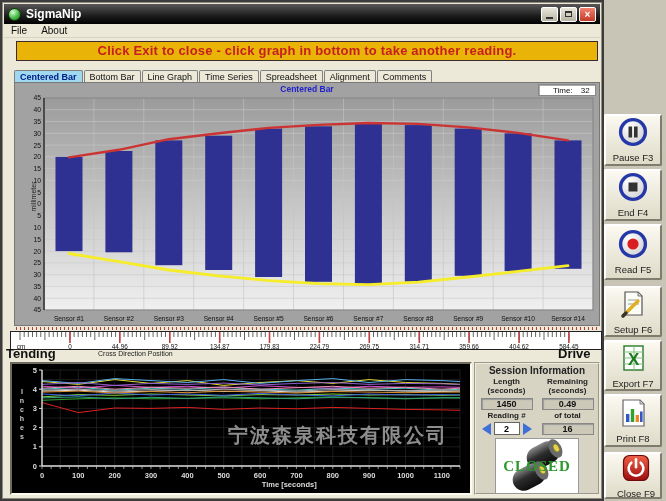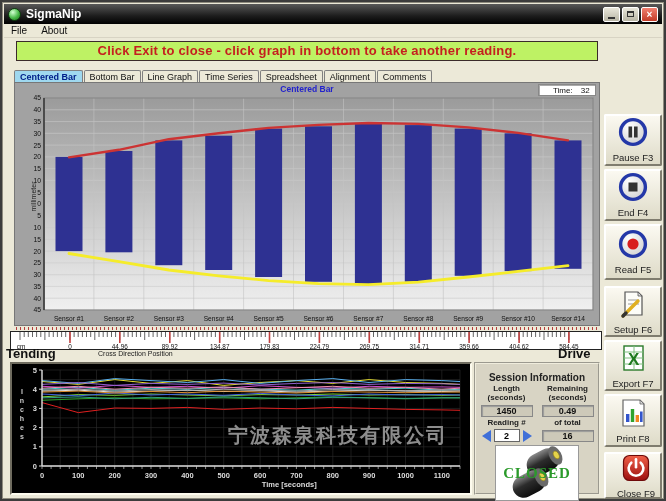--- a/index.html
+++ b/index.html
@@ -1,34 +1,34 @@
 <!DOCTYPE html>
 <html><head>
 <meta charset="utf-8">
 <style>
   * { margin:0; padding:0; box-sizing:border-box; }
   html,body { width:666px; height:501px; background:#c9c5b6; font-family:"Liberation Sans", sans-serif; overflow:hidden; }
-  #window { position:relative; width:666px; height:501px; background:#ece9d8; border:2px solid #3c3c3c; box-shadow:inset 0 0 0 1px #8f8c7f; }
+  #window { position:relative; width:604px; height:501px; background:#ece9d8; border:2px solid #3c3c3c; box-shadow:inset 0 0 0 1px #8f8c7f; }
 
   
   #titlebar { position:absolute; left:2px; top:2px; right:2px; height:20px; background:linear-gradient(#585858,#1c1c1c 60%,#000); display:flex; align-items:center; padding:0 4px; }
   #app-icon { width:13px; height:13px; border-radius:50%; background:radial-gradient(circle at 35% 30%, #d2ffd2, #47b847 55%, #1c6e1c); border:1px solid #0f3f0f; margin-right:5px; }
   #title-text { color:#fff; font-size:12px; font-weight:bold; flex:1; }
   .winbtn { width:17px; height:15px; margin-left:2px; border:1px solid #fff; border-radius:2px; display:flex; align-items:center; justify-content:center; font-size:10px; }
   .winbtn.gray { background:linear-gradient(#e8e6da,#b8b5a4); color:#333; }
   .winbtn.red { background:linear-gradient(#f08070,#c33b27); color:#fff; font-weight:bold; }
   #min-glyph { width:7px; height:2px; background:#333; margin-top:7px; }
   #restore-glyph { width:7px; height:6px; border:1px solid #333; border-top-width:2px; }
 
   
   #menubar { position:absolute; left:2px; top:22px; right:2px; height:14px; background:#ece9d8; border-bottom:1px solid #d8d4c4; display:flex; align-items:center; }
   .menu-item { font-size:10px; color:#111; padding:4px 7px; }
 
   
-  #banner { position:absolute; left:14px; top:39px; width:582px; height:20px; background:#bef264; border:1px solid #3a2a2a; color:#c51f1f; font-weight:bold; font-size:13px; text-align:center; line-height:18px; letter-spacing:0.2px; }
+  #banner { position:absolute; left:14px; top:39px; width:582px; height:20px; background:#eab308; border:1px solid #3a2a2a; color:#c51f1f; font-weight:bold; font-size:13px; text-align:center; line-height:18px; letter-spacing:0.2px; }
 
   
   #tabbar { position:absolute; left:12px; top:66px; height:14px; display:flex; align-items:flex-end; }
   .tab { font-size:9px; padding:1px 5px 1px 5px; border:1px solid #808080; border-bottom:none; border-radius:2px 2px 0 0; background:#ece9d8; color:#111; margin-right:1px; position:relative; top:1px; }
   .tab.active { background:#9fd8ef; color:#00208a; font-weight:bold; }
 
   
   #main-panel { position:absolute; left:12px; top:80px; width:586px; height:244px; background:#a2a2a2; border:1px solid #777; }
   #main-title { position:absolute; left:0; right:0; top:1px; text-align:center; font-size:8.5px; color:#2222cc; font-weight:bold; }
   #time-box { position:absolute; right:3px; top:1px; width:58px; height:12px; background:#fff; border:1px solid #888; box-shadow:inset 1px 1px 0 #aaa; font-size:8px; color:#111; display:flex; align-items:center; padding:0 14px; gap:8px; }
@@ -44,21 +44,21 @@
   
   #label-tending { position:absolute; left:4px; top:344px; font-size:13px; font-weight:bold; color:#111; }
   #label-cross { position:absolute; left:96px; top:348px; font-size:7px; color:#222; }
   #label-drive { position:absolute; left:556px; top:344px; font-size:13px; font-weight:bold; color:#111; }
 
   
   #trend-frame { position:absolute; left:8px; top:360px; width:462px; height:133px; background:#000; border:2px solid; border-color:#6f6c5f #fdfbee #fdfbee #6f6c5f; }
   #watermark { position:absolute; left:226px; top:420px; font-size:20px; font-weight:bold; color:rgba(165,165,165,0.85); letter-spacing:2px; z-index:6; pointer-events:none; text-shadow:1px 1px 0 rgba(0,0,0,0.5); }
 
   
-  #session-panel { position:absolute; left:472px; top:360px; width:126px; height:133px; background:#d8d4c4; border:2px groove #efecdc; padding:8px 3px; }
+  #session-panel { position:absolute; left:472px; top:360px; width:126px; height:133px; background:#d8d4c4; border:2px groove #efecdc; padding:1px 3px; }
   #session-title { text-align:center; font-size:10px; font-weight:bold; color:#222; }
   .sess-row { display:flex; justify-content:space-between; margin-top:1px; }
   .sess-col { width:55px; text-align:center; }
   .sess-lbl { font-size:8px; font-weight:bold; color:#222; line-height:9px; }
   .sess-box { margin:2px auto 0; width:52px; height:12px; background:#cdc9b9; border:1px solid #888; box-shadow:inset 1px 1px 1px #999; font-size:9px; font-weight:bold; color:#111; text-align:center; line-height:11px; }
   #reading-row { display:flex; align-items:center; justify-content:center; gap:3px; margin-top:1px; }
   .arrow { width:0; height:0; border-top:6px solid transparent; border-bottom:6px solid transparent; }
   .arrow.left { border-right:9px solid #3f6fd8; }
   .arrow.right { border-left:9px solid #3f6fd8; }
   #reading-box { width:26px; height:13px; background:#fff; border:1px solid #666; font-size:9px; font-weight:bold; text-align:center; line-height:12px; }

